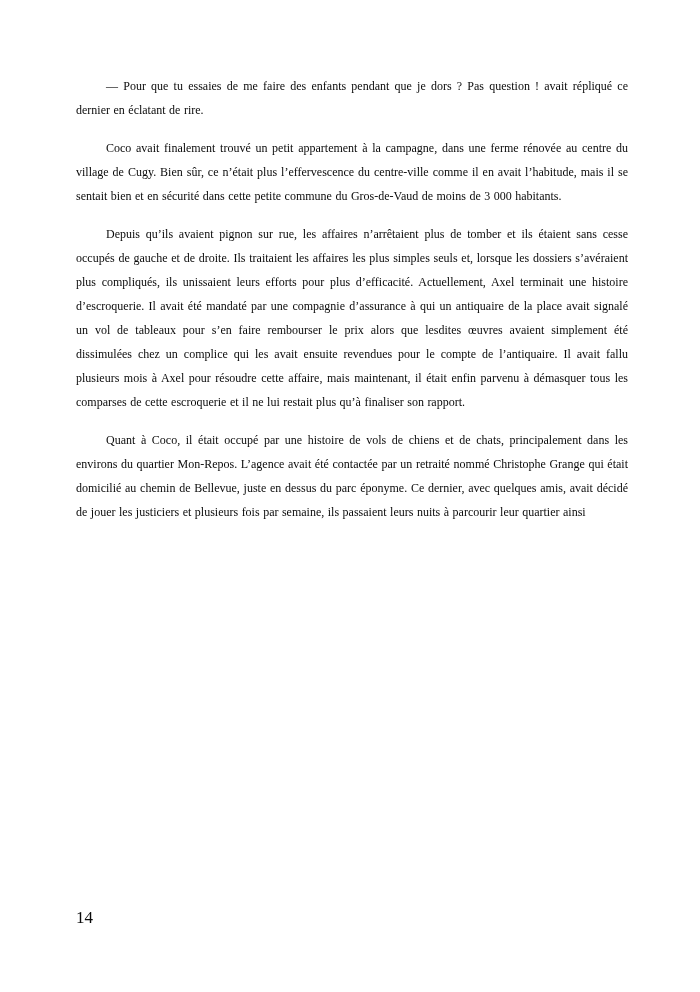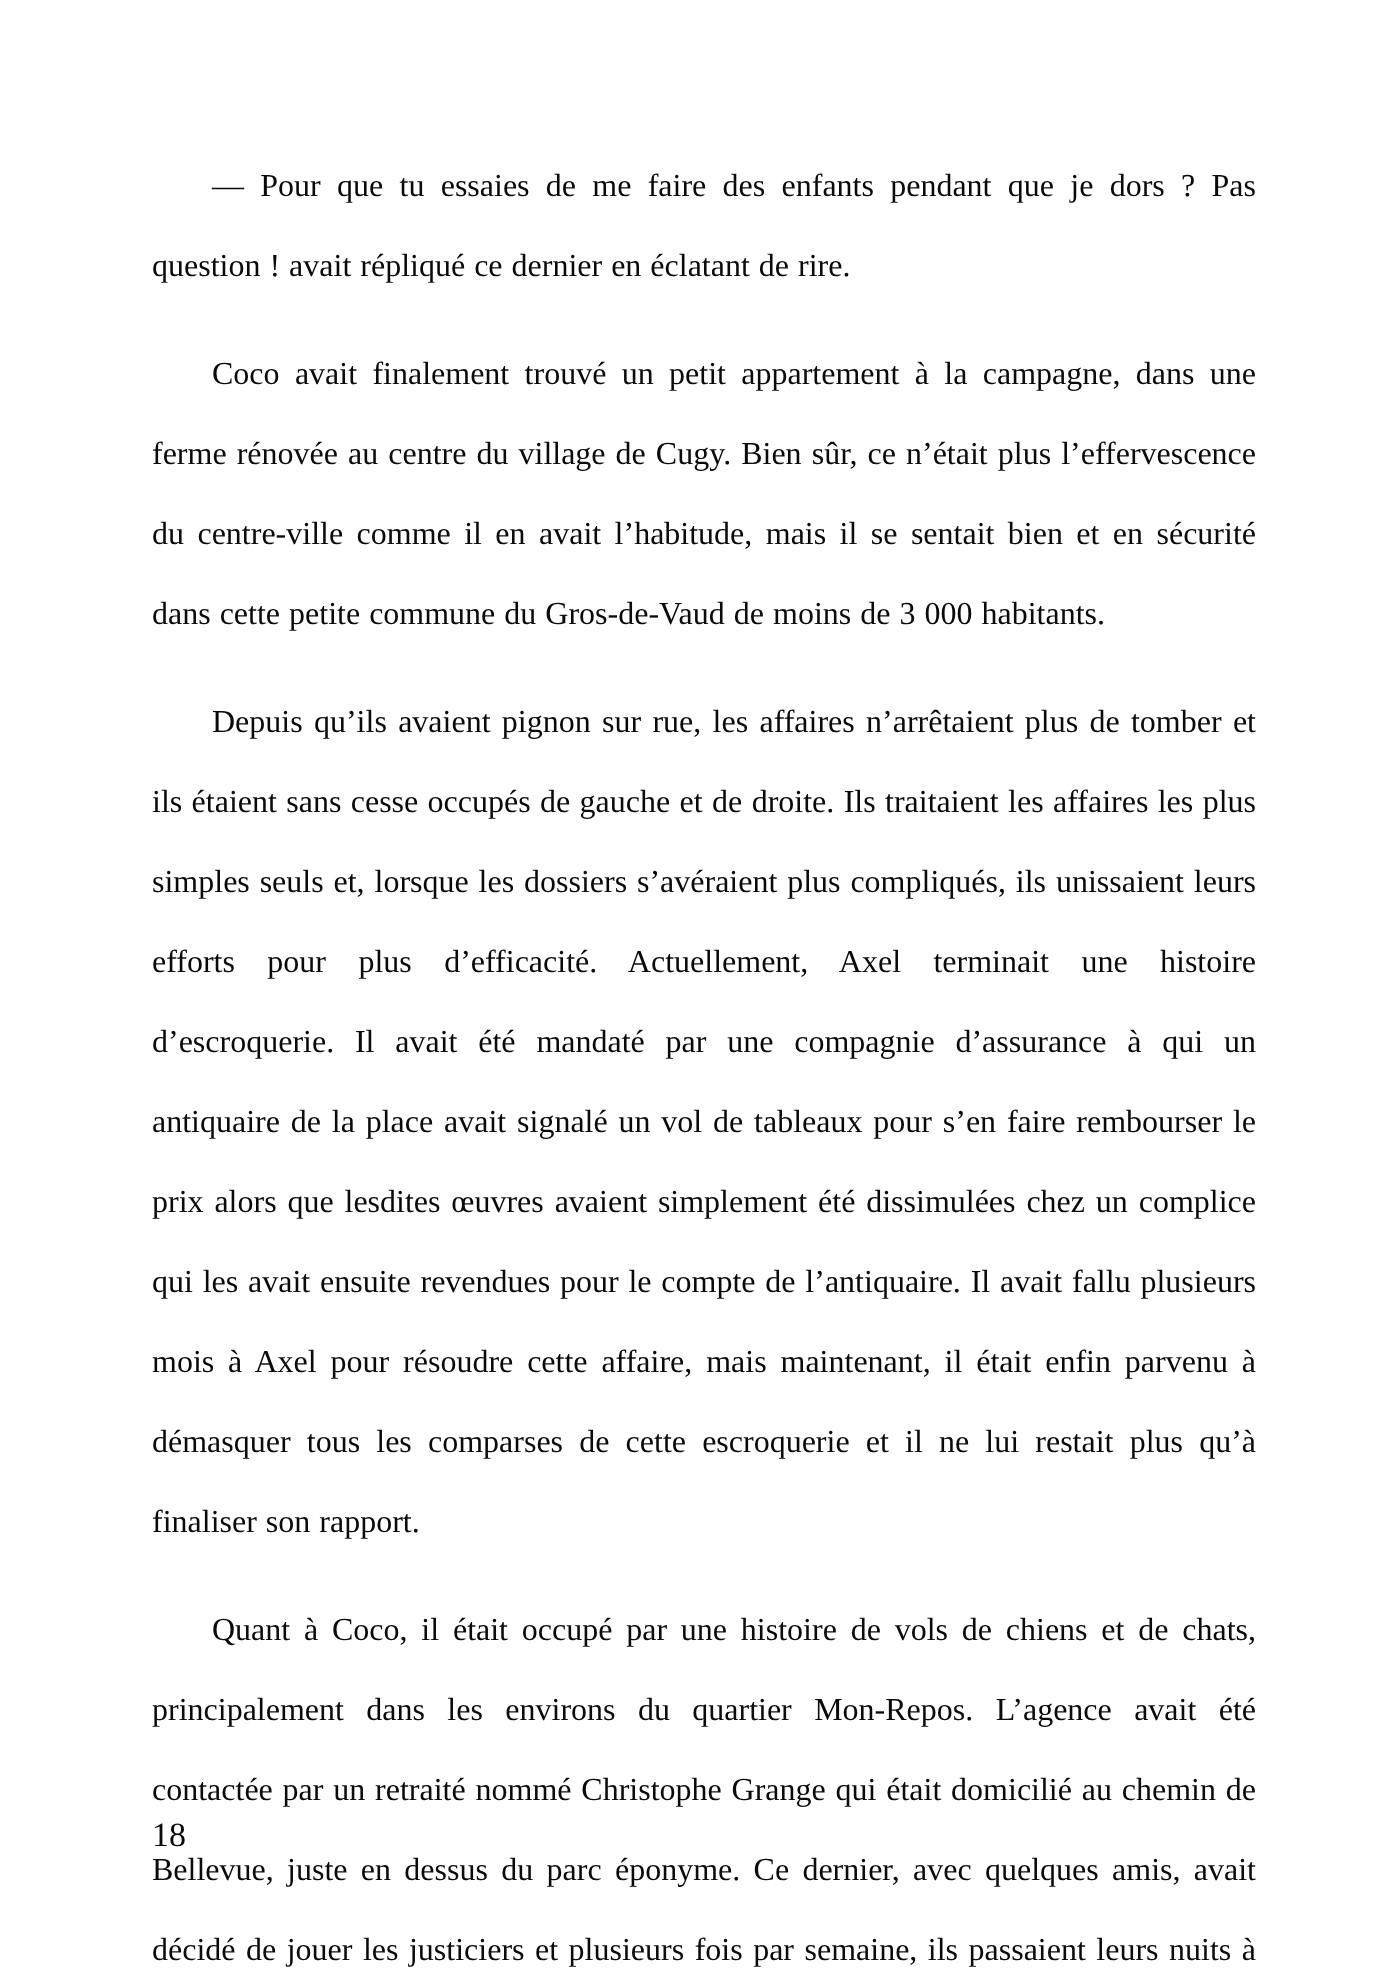--- a/index.html
+++ b/index.html
@@ -17,22 +17,22 @@
     padding: 74px 72px 0 76px;
     font-family: "Liberation Serif", "DejaVu Serif", serif;
     color: #0a0a0a;
     overflow: hidden;
   }
   .text-block {
     width: 100%;
   }
   .para {
     margin: 0 0 14px 0;
-    font-size: 16px;
-    line-height: 40px;
+    font-size: 12px;
+    line-height: 24px;
     text-align: justify;
     text-indent: 30px;
     word-spacing: 0.5px;
   }
   .para:last-child {
     margin-bottom: 12px;
   }
   .page-number {
     position: absolute;
     left: 76px;
@@ -44,14 +44,14 @@
 </head>
 <body>
 
 <div class="page">
   <div class="text-block">
     <p class="para">— Pour que tu essaies de me faire des enfants pendant que je dors&nbsp;? Pas question&nbsp;! avait répliqué ce dernier en éclatant de rire.</p>
     <p class="para">Coco avait finalement trouvé un petit appartement à la campagne, dans une ferme rénovée au centre du village de Cugy. Bien sûr, ce n’était plus l’effervescence du centre-ville comme il en avait l’habitude, mais il se sentait bien et en sécurité dans cette petite commune du Gros-de-Vaud de moins de 3&nbsp;000 habitants.</p>
     <p class="para">Depuis qu’ils avaient pignon sur rue, les affaires n’arrêtaient plus de tomber et ils étaient sans cesse occupés de gauche et de droite. Ils traitaient les affaires les plus simples seuls et, lorsque les dossiers s’avéraient plus compliqués, ils unissaient leurs efforts pour plus d’efficacité. Actuellement, Axel terminait une histoire d’escroquerie. Il avait été mandaté par une compagnie d’assurance à qui un antiquaire de la place avait signalé un vol de tableaux pour s’en faire rembourser le prix alors que lesdites œuvres avaient simplement été dissimulées chez un complice qui les avait ensuite revendues pour le compte de l’antiquaire. Il avait fallu plusieurs mois à Axel pour résoudre cette affaire, mais maintenant, il était enfin parvenu à démasquer tous les comparses de cette escroquerie et il ne lui restait plus qu’à finaliser son rapport.</p>
     <p class="para">Quant à Coco, il était occupé par une histoire de vols de chiens et de chats, principalement dans les environs du quartier Mon-Repos. L’agence avait été contactée par un retraité nommé Christophe Grange qui était domicilié au chemin de Bellevue, juste en dessus du parc éponyme. Ce dernier, avec quelques amis, avait décidé de jouer les justiciers et plusieurs fois par semaine, ils passaient leurs nuits à parcourir leur quartier ainsi</p>
   </div>
-  <div class="page-number">18</div>
+  <div class="page-number">14</div>
 </div>
 
 </body></html>

